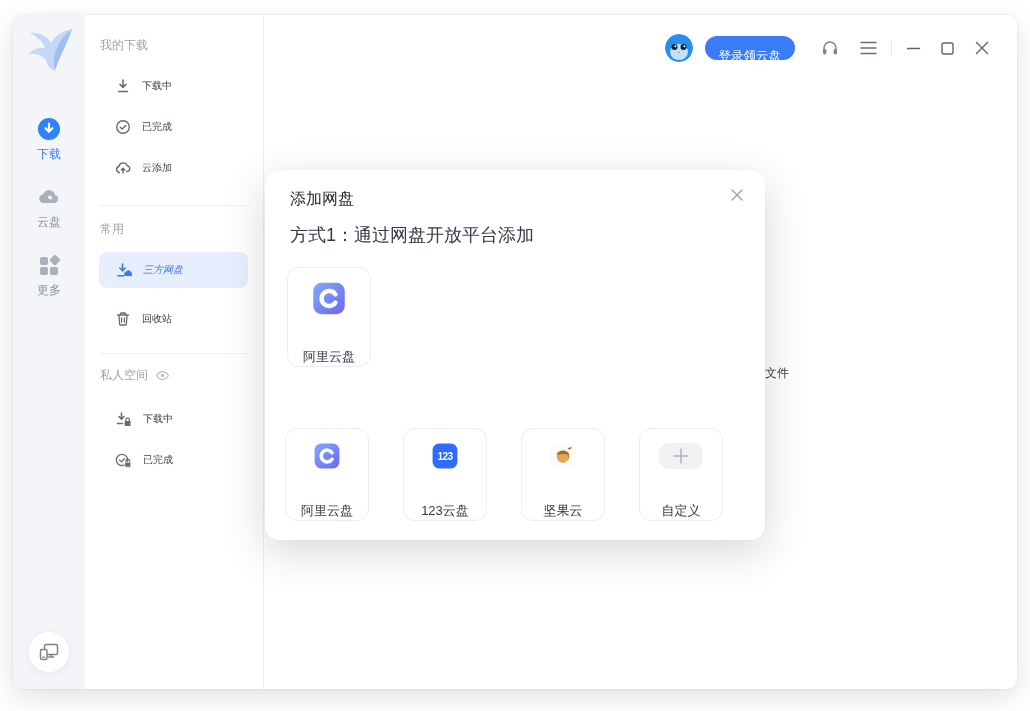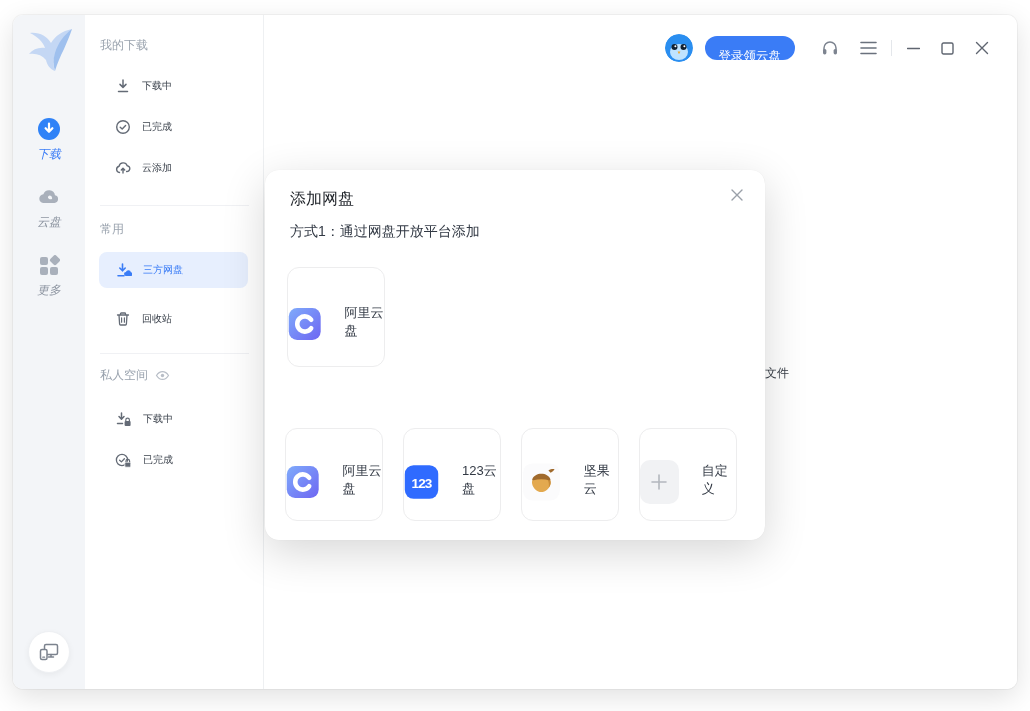--- a/index.html
+++ b/index.html
@@ -3,39 +3,39 @@
 <meta charset="utf-8">
 <style>
   * { margin:0; padding:0; box-sizing:border-box; }
   html,body { width:1030px; height:711px; background:#fff; overflow:hidden;
     font-family:"Liberation Sans", sans-serif; }
   .window { position:absolute; left:13px; top:15px; width:1004px; height:674px;
     background:#fff; border-radius:10px; overflow:hidden;
     box-shadow:0 0 0 1px rgba(0,0,0,.04), 0 8px 28px rgba(0,0,0,.12); }
 
   
-  .rail { position:absolute; left:0; top:0; width:72px; height:674px; background:#f3f5f8;font-style:italic; }
+  .rail { position:absolute; left:0; top:0; width:72px; height:674px; background:#f3f5f8; }
   .logo { position:absolute; left:13px; top:12px; width:48px; height:44px; }
   .rail-item { position:absolute; left:0; width:72px; display:flex; flex-direction:column;
     align-items:center; gap:5px; cursor:pointer; }
   .rail-item .lbl { font-size:12px; color:#8d95a1; }
   .rail-item.active .lbl { color:#3a7cf6; }
   .rail-dev { position:absolute; left:15px; top:616px; width:42px; height:42px; border-radius:50%;
     background:#fff; border:1px solid #eef0f3; box-shadow:0 2px 6px rgba(0,0,0,.05);
     display:flex; align-items:center; justify-content:center; cursor:pointer; }
 
   
   .sidebar { position:absolute; left:72px; top:0; width:179px; height:674px; background:#fff;
     border-right:1px solid #eef0f2; }
   .sb-header { position:absolute; left:15px; font-size:12px; color:#9aa3ae; display:flex;
     align-items:center; gap:7px; }
   .sb-row { position:absolute; left:14px; width:149px; height:36px; border-radius:8px;
     display:flex; align-items:center; padding-left:16px; gap:11px; cursor:pointer; }
   .sb-row .lbl { font-size:10px; color:#3c434d; }
-  .sb-row.active { background:#e7effe; }
+  .sb-row.active { background:#e7effe;font-style:italic; }
   .sb-row.active .lbl { color:#3a7cf6; }
   .sb-div { position:absolute; left:15px; width:149px; height:1px; background:#f0f1f4; }
 
   
   .main { position:absolute; left:251px; top:0; width:753px; height:674px; background:#fff; }
   .search { position:absolute; left:19px; top:13px; width:324px; height:34px; background:#f4f5f7;
     border-radius:10px; display:flex; align-items:center; padding:0 12px; gap:8px; }
   .search input { flex:1; border:none; outline:none; background:transparent; font-size:13px;
     color:#3c434d; font-family:"Liberation Sans", sans-serif; }
   .search input::placeholder { color:#b7bdc8; }
@@ -51,24 +51,24 @@
 
   .frag1 { position:absolute; left:501px; top:350px; font-size:12px; color:#3a4049; }
   .frag2 { position:absolute; left:494px; top:377px; font-size:16px; color:#3a4049; }
 
   
   .modal { position:absolute; left:252px; top:155px; width:500px; height:370px; background:#fff;
     border-radius:14px; box-shadow:0 12px 44px rgba(0,0,0,.16), 0 0 1px rgba(0,0,0,.08); z-index:5; }
   .modal-title { position:absolute; left:25px; top:19px; font-size:16px; color:#1f2329; }
   .modal-close { position:absolute; right:19px; top:16px; width:18px; height:18px; cursor:pointer;
     display:flex; align-items:center; justify-content:center; }
-  .m-label { position:absolute; left:25px; font-size:14px; color:#333a45; }
+  .m-label { position:absolute; left:25px; font-size:18px; color:#333a45; }
   .m1-label { top:53px; } .m2-label { top:219px; }
-  .card { position:absolute; width:98px; border:1px solid #ededee; border-radius:12px;
-    background:#fff; display:flex; align-items:center; cursor:pointer;gap:23px; }
+  .card { position:absolute; width:84px; border:1px solid #ededee; border-radius:12px;
+    background:#fff; display:flex; flex-direction:column; align-items:center; cursor:pointer;gap:23px; }
   .card .cico { width:44px; height:44px; margin-top:14px; }
   .card .clbl { font-size:13px; color:#333a45; margin-top:10px; }
   .card.c1 { left:22px; top:97px; height:100px; }
   .row2 { top:258px; height:93px; }
   .card.r0 { left:20px; } .card.r1 { left:138px; } .card.r2 { left:256px; } .card.r3 { left:374px; }
   .plusbox { width:44px; height:44px; border-radius:10px; background:#f1f2f4; display:flex;
     align-items:center; justify-content:center; }
 </style>
 </head>
 <body>

